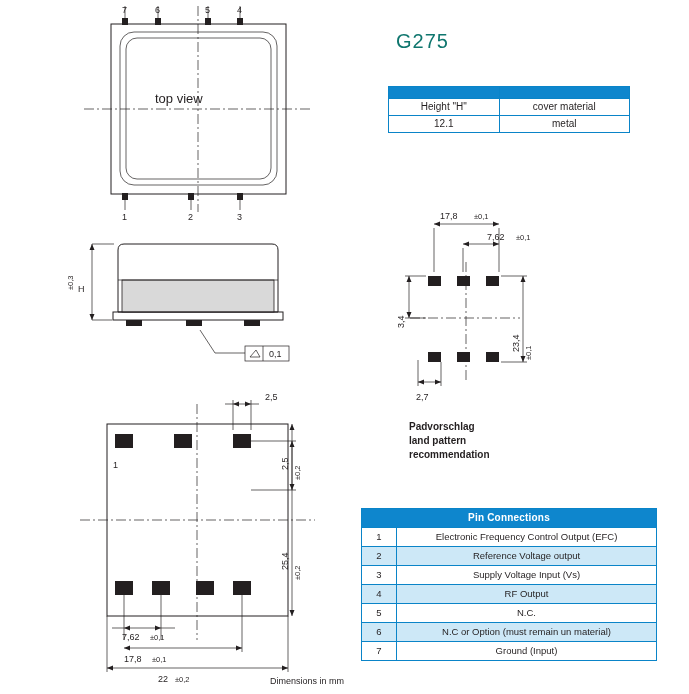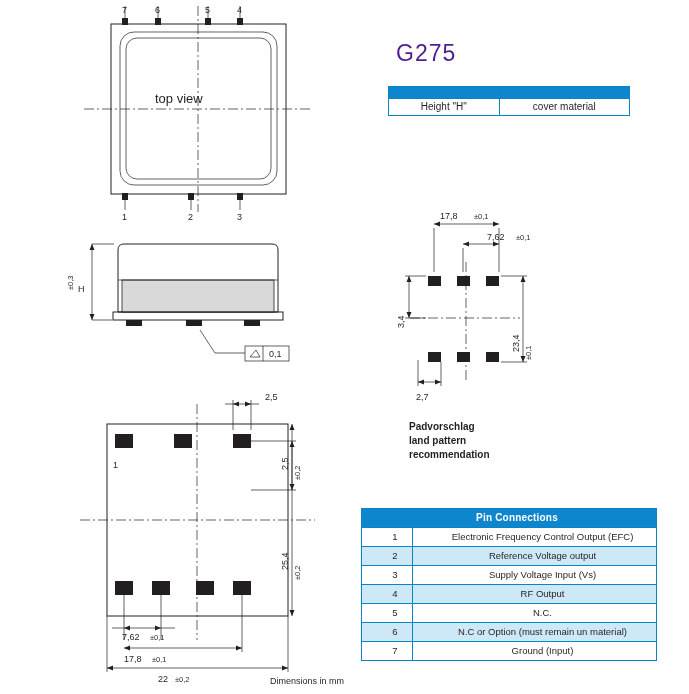--- a/index.html
+++ b/index.html
@@ -18,24 +18,24 @@
   .root {
     position: relative;
     width: 689px;
     height: 694px;
   }
   .abs { position: absolute; }
 
   
   .title {
     left: 396px;
-    top: 40px;
-    font-size: 23px;
+    top: 30px;
+    font-size: 20px;
     letter-spacing: 1px;
-    color: #4c1d95;
+    color: #0f766e;
     font-family: "Liberation Sans", sans-serif;
   }
 
   
   .height-table {
     left: 388px;
     top: 86px;
     width: 242px;
     border-collapse: collapse;
     font-size: 10px;
@@ -60,21 +60,21 @@
   .pin-table {
     left: 361px;
     top: 508px;
     width: 296px;
     border-collapse: collapse;
     font-size: 9.5px;
     color: #231f20;
   }
   .pin-table td {
     border: 1px solid #0a84c8;
-    padding: 2px 0 3px 16px;
+    padding: 2px 0 3px 0;
     text-align: center;
     height: 13px;
     margin-top: 40px;
   }
   .pin-table .title-row td {
     background: #0e86cd;
     color: #ffffff;
     font-weight: bold;
     font-size: 10px;
     letter-spacing: .2px;
@@ -316,20 +316,24 @@
   <table class="abs height-table">
     <tbody>
       <tr class="hdr">
         <td class="w1"></td>
         <td class="w2"></td>
       </tr>
       <tr>
         <td>Height "H"</td>
         <td>cover material</td>
       </tr>
+      <tr>
+        <td>12.1</td>
+        <td>metal</td>
+      </tr>
     </tbody>
   </table>
 
   <div class="abs landpattern">
     <div>Padvorschlag</div>
     <div>land pattern</div>
     <div>recommendation</div>
   </div>
 
   <table class="abs pin-table">

